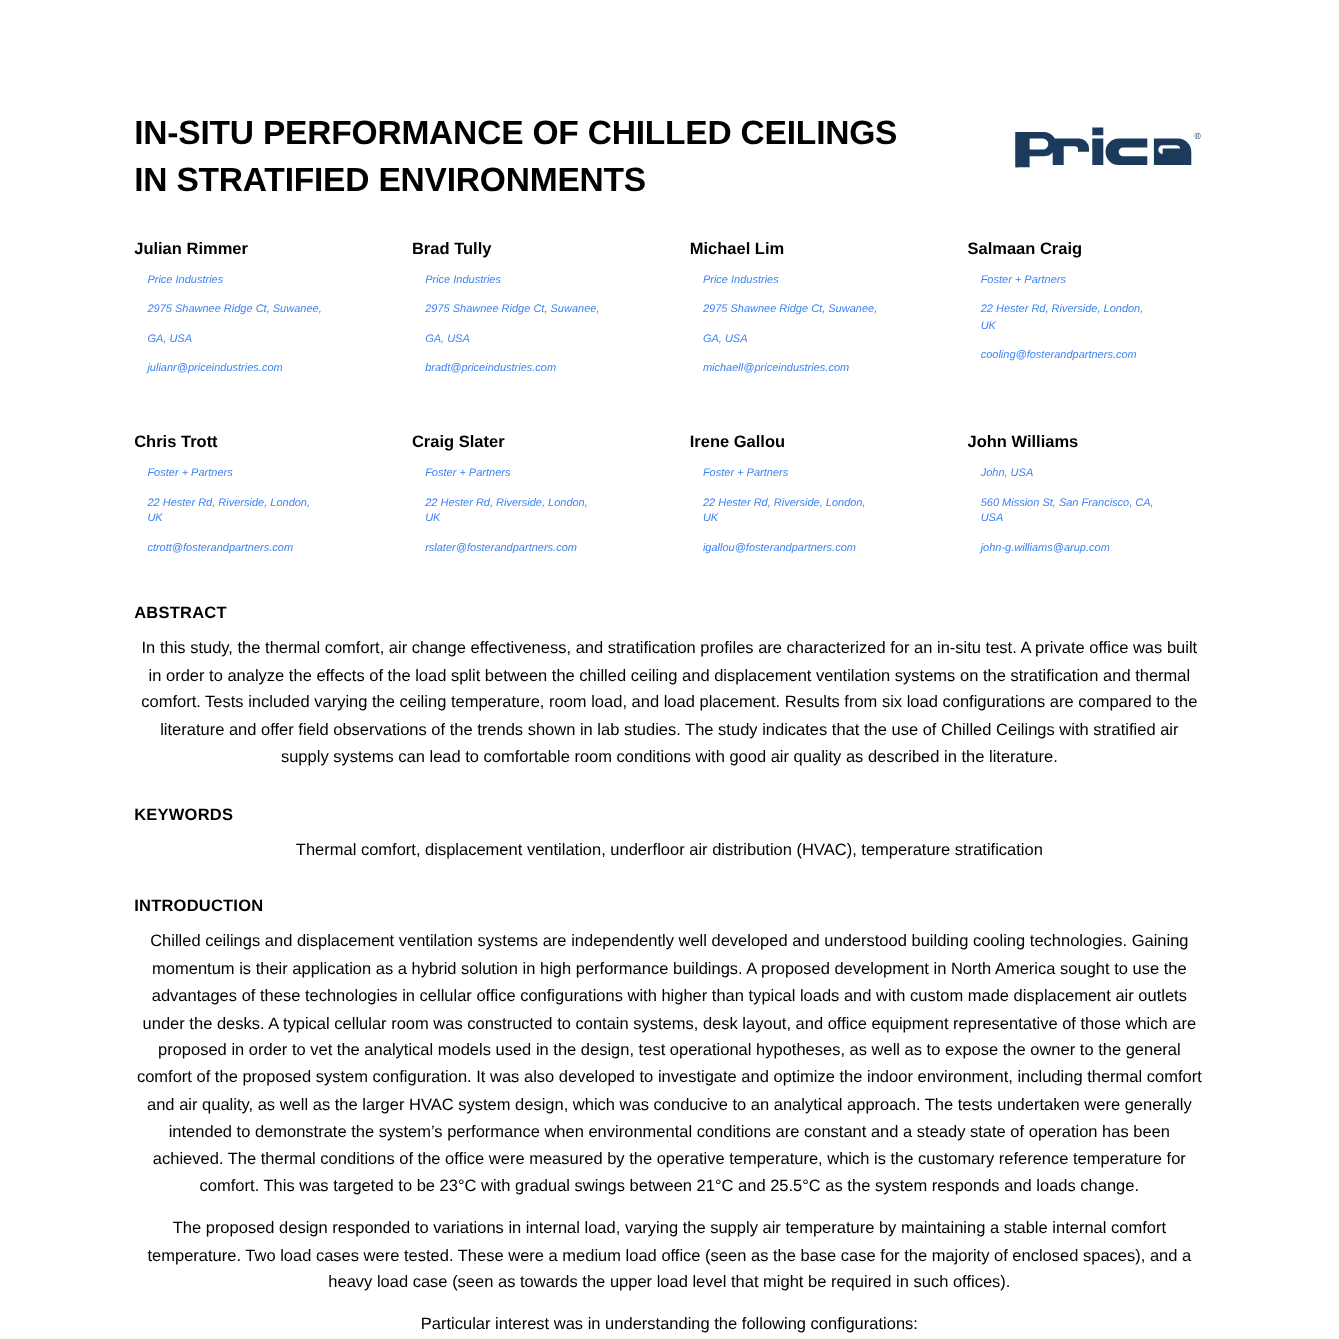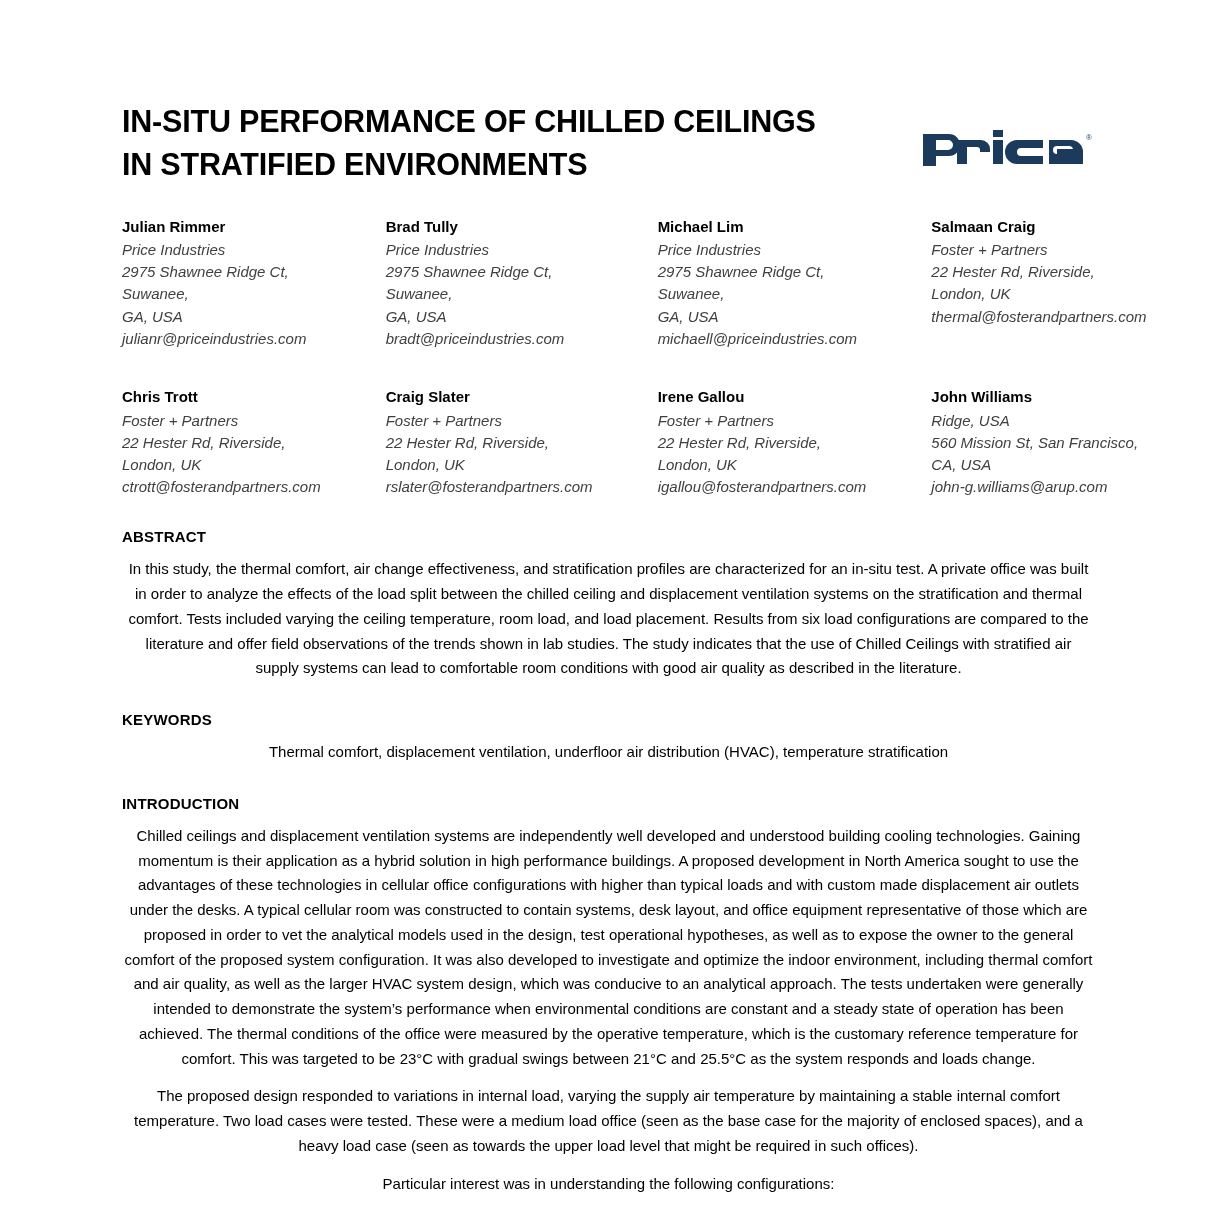--- a/index.html
+++ b/index.html
@@ -18,21 +18,21 @@
     position: relative;
     width: 1217px;
     height: 1217px;
     box-sizing: border-box;
     padding: 100px 122px 0 122px;
   }
 
   
   .header {
     display: flex;
-    align-items: center;
+    align-items: flex-start;
     justify-content: space-between;
   }
   .title {
     font-size: 30.5px;
     font-weight: bold;
     line-height: 1.42;
     letter-spacing: -0.2px;
     max-width: 720px;
     margin: 0;
     text-transform: uppercase;
@@ -55,25 +55,25 @@
   .author {
     padding-right: 28px;
   }
   .author-name {
     font-size: 15px;
     font-weight: bold;
     margin: 0 0 3px 0;
     line-height: 1.3;
   }
   .author-line {
-    font-size: 15px;
+    font-size: 10px;
     font-style: italic;
     line-height: 1.48;
-    margin: 0;
-    color: #404040;
+    margin: 12px;
+    color: #3b82f6;
   }
 
   
   .section-heading {
     font-size: 15px;
     font-weight: bold;
     letter-spacing: 0.2px;
     margin: 30px 0 12px 0;
     text-transform: uppercase;
   }
@@ -137,21 +137,21 @@
       <p class="author-line">Price Industries</p>
       <p class="author-line">2975 Shawnee Ridge Ct, Suwanee,</p>
       <p class="author-line">GA, USA</p>
       <p class="author-line">michaell@priceindustries.com</p>
     </div>
 
     <div class="author">
       <p class="author-name">Salmaan Craig</p>
       <p class="author-line">Foster + Partners</p>
       <p class="author-line">22 Hester Rd, Riverside, London, UK</p>
-      <p class="author-line">thermal@fosterandpartners.com</p>
+      <p class="author-line">cooling@fosterandpartners.com</p>
     </div>
 
     <div class="author">
       <p class="author-name">Chris Trott</p>
       <p class="author-line">Foster + Partners</p>
       <p class="author-line">22 Hester Rd, Riverside, London, UK</p>
       <p class="author-line">ctrott@fosterandpartners.com</p>
     </div>
 
     <div class="author">
@@ -163,21 +163,21 @@
 
     <div class="author">
       <p class="author-name">Irene Gallou</p>
       <p class="author-line">Foster + Partners</p>
       <p class="author-line">22 Hester Rd, Riverside, London, UK</p>
       <p class="author-line">igallou@fosterandpartners.com</p>
     </div>
 
     <div class="author">
       <p class="author-name">John Williams</p>
-      <p class="author-line">Ridge, USA</p>
+      <p class="author-line">John, USA</p>
       <p class="author-line">560 Mission St, San Francisco, CA, USA</p>
       <p class="author-line">john-g.williams@arup.com</p>
     </div>
 
   </div>
 
   <h2 class="section-heading">ABSTRACT</h2>
   <p class="body-text">In this study, the thermal comfort, air change effectiveness, and stratification profiles are characterized for an in-situ test. A private office was built in order to analyze the effects of the load split between the chilled ceiling and displacement ventilation systems on the stratification and thermal comfort. Tests included varying the ceiling temperature, room load, and load placement. Results from six load configurations are compared to the literature and offer field observations of the trends shown in lab studies. The study indicates that the use of Chilled Ceilings with stratified air supply systems can lead to comfortable room conditions with good air quality as described in the literature.</p>
 
   <h2 class="section-heading">KEYWORDS</h2>

